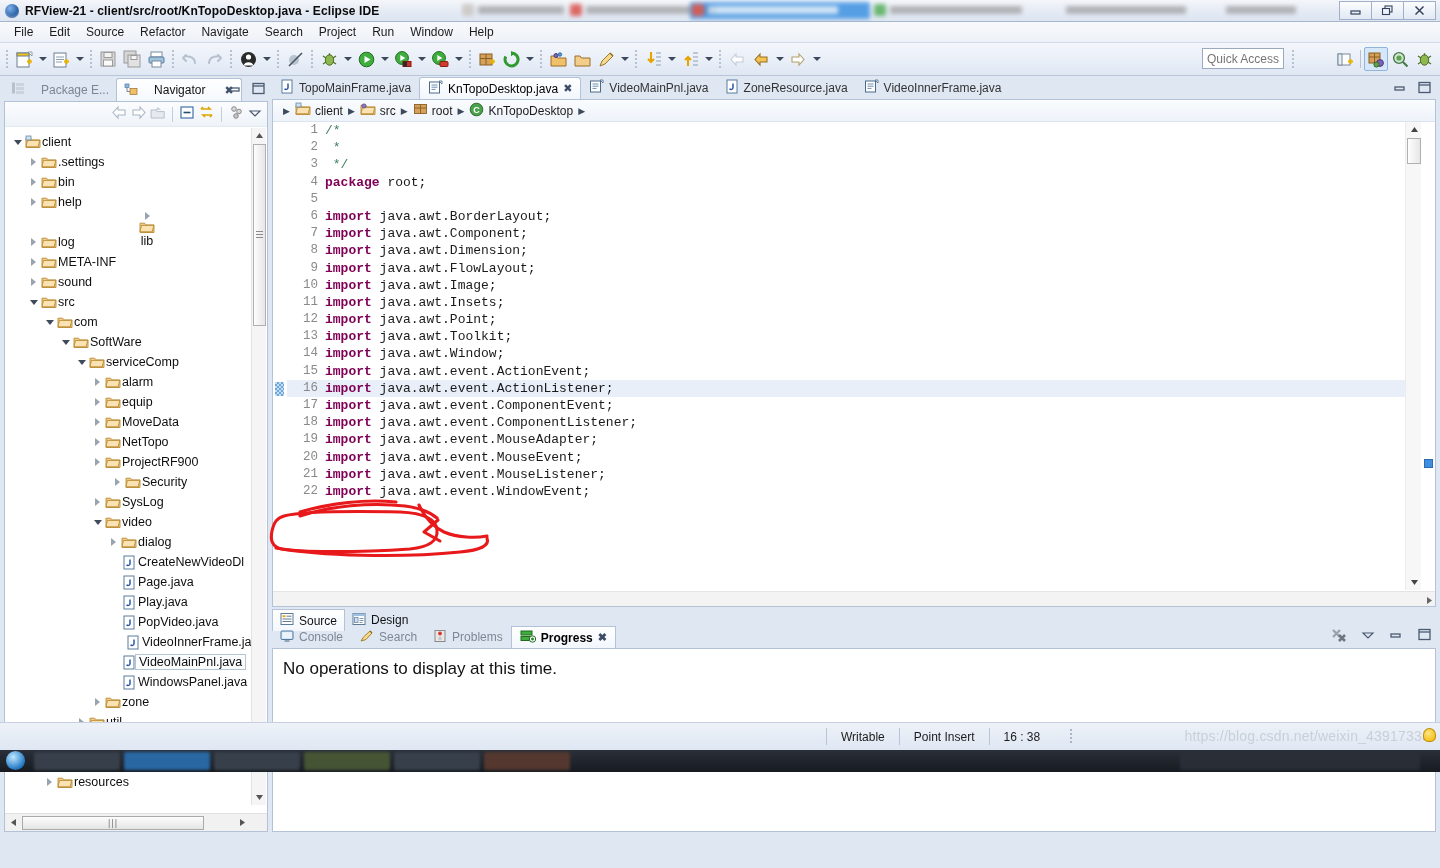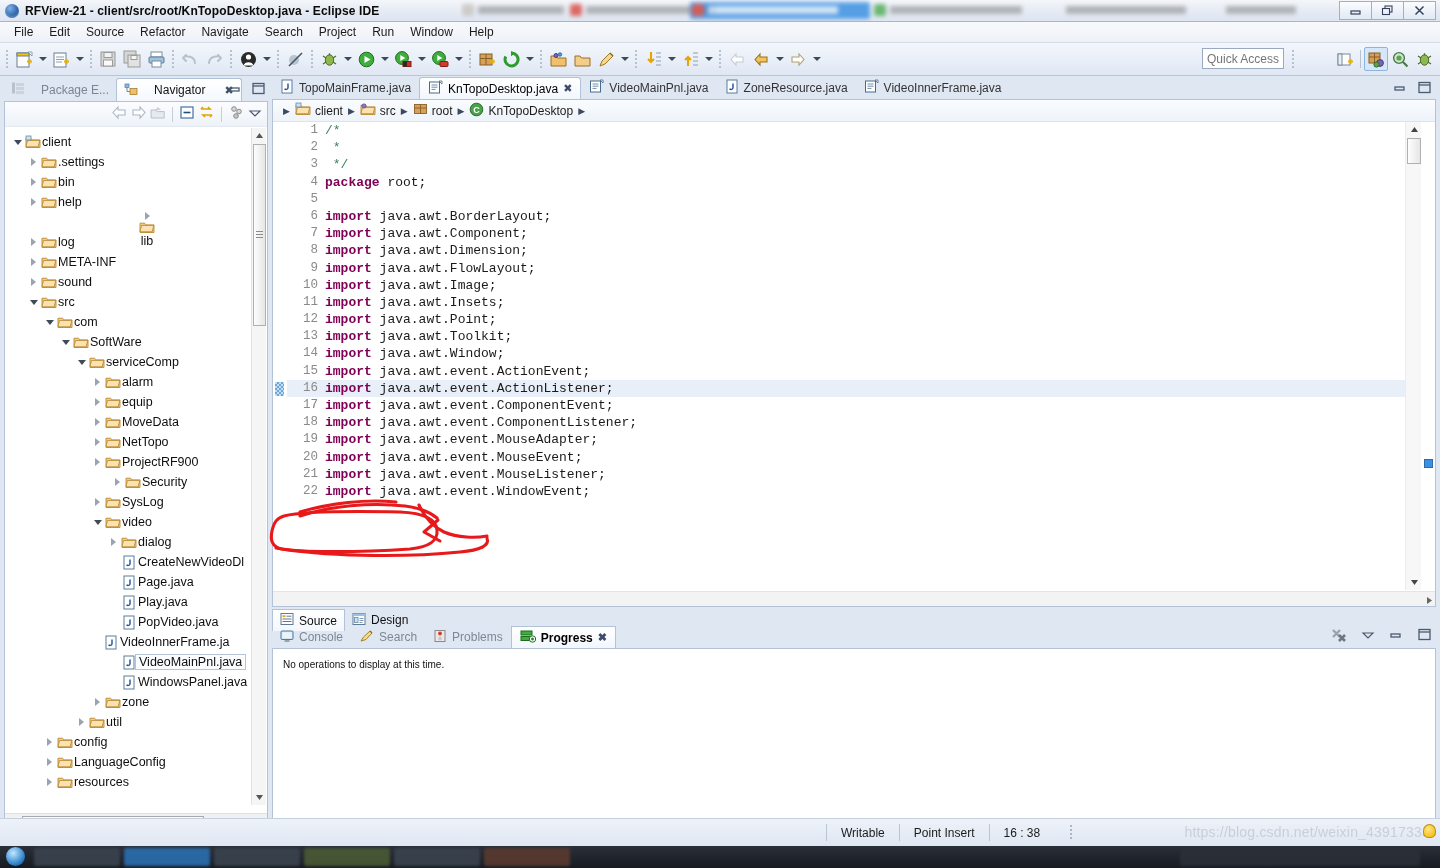--- a/index.html
+++ b/index.html
@@ -4,21 +4,21 @@
 <style>
   * { box-sizing: border-box; margin: 0; padding: 0; }
   html, body {
     width: 1440px; height: 868px;
     font-family: "Liberation Sans", sans-serif;
     font-size: 12px;
     background: #dfe7f3;
     overflow: hidden;
     -webkit-font-smoothing: antialiased;
   }
-  #app { position: relative; width: 1440px; height: 868px; }
+  #app { position: relative; width: 1440px; height: 772px; }
 
   
   .titlebar {
     position: absolute; top: 0; left: 0; width: 1440px; height: 22px;
     background: linear-gradient(to bottom, #f4f6fa 0%, #e7ecf5 45%, #dde5f1 100%);
     border-bottom: 1px solid #a8b6cb;
     display: flex; align-items: center;
   }
   .tb-icon {
     width: 14px; height: 14px; margin-left: 5px; margin-right: 6px;
@@ -268,21 +268,21 @@
   }
   .btab.active {
     background: linear-gradient(to bottom,#ffffff,#f2f7fd);
     border: 1px solid #b3c2d6; border-bottom: none; color: #000; font-weight: bold;
   }
   .btab-ctrls { position: absolute; right: 4px; bottom: 3px; display: flex; gap: 13px; align-items: center; }
   .bottom-body {
     position: absolute; left: 0; right: 0; top: 23px; bottom: 0;
     background: #fff; border: 1px solid #b3c2d6;
   }
-  .bottom-msg { font-size: 10px; color: #111; padding: 10px 10px; }
+  .bottom-msg { font-size: 17px; color: #111; padding: 10px 10px; }
 
   
   .statusbar {
     position: absolute; left: 0; bottom: 22px; width: 1440px; height: 28px;
     background: linear-gradient(to bottom,#eef2f8,#dfe7f3);
     display: flex; align-items: center; border-top: 1px solid #c5d0e0;
   }
   .sb-cell {
     font-size: 12px; color: #1b1b1b; padding: 0 14px; height: 18px;
     display: flex; align-items: center;
@@ -956,21 +956,21 @@
             <div class="trow" style="padding-left: 102px;">
               <span class="twist none"></span>
               <span class="ticon">
                 <svg width="14" height="15" viewBox="0 0 14 15">
                   <rect x="2" y="1" width="10" height="13" fill="#fff" stroke="#5b7c9c" stroke-width="1"></rect>
                   <path d="M8 4.5 v4.2 a1.9 1.9 0 0 1 -3.4 1" fill="none" stroke="#2b55a8" stroke-width="1.5"></path>
                 </svg>
               </span>
               <span class="tlabel">PopVideo.java</span>
             </div>
-            <div class="trow" style="padding-left: 84px;">
+            <div class="trow" style="padding-left: 106px;">
               <span class="twist none"></span>
               <span class="ticon">
                 <svg width="14" height="15" viewBox="0 0 14 15">
                   <rect x="2" y="1" width="10" height="13" fill="#fff" stroke="#5b7c9c" stroke-width="1"></rect>
                   <path d="M8 4.5 v4.2 a1.9 1.9 0 0 1 -3.4 1" fill="none" stroke="#2b55a8" stroke-width="1.5"></path>
                 </svg>
               </span>
               <span class="tlabel">VideoInnerFrame.ja</span>
             </div>
             <div class="trow sel" style="padding-left: 102px;">

